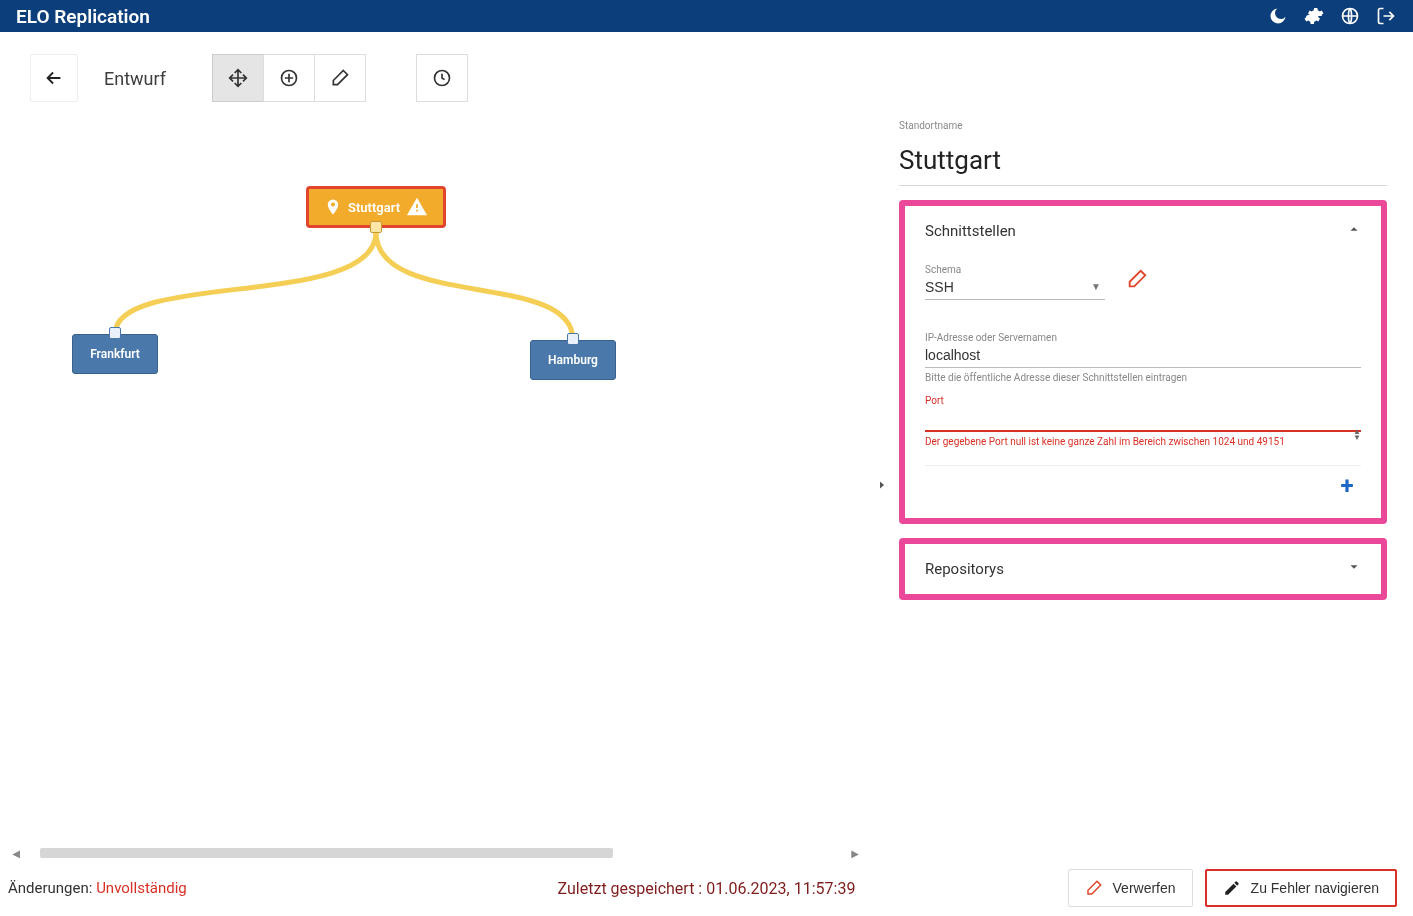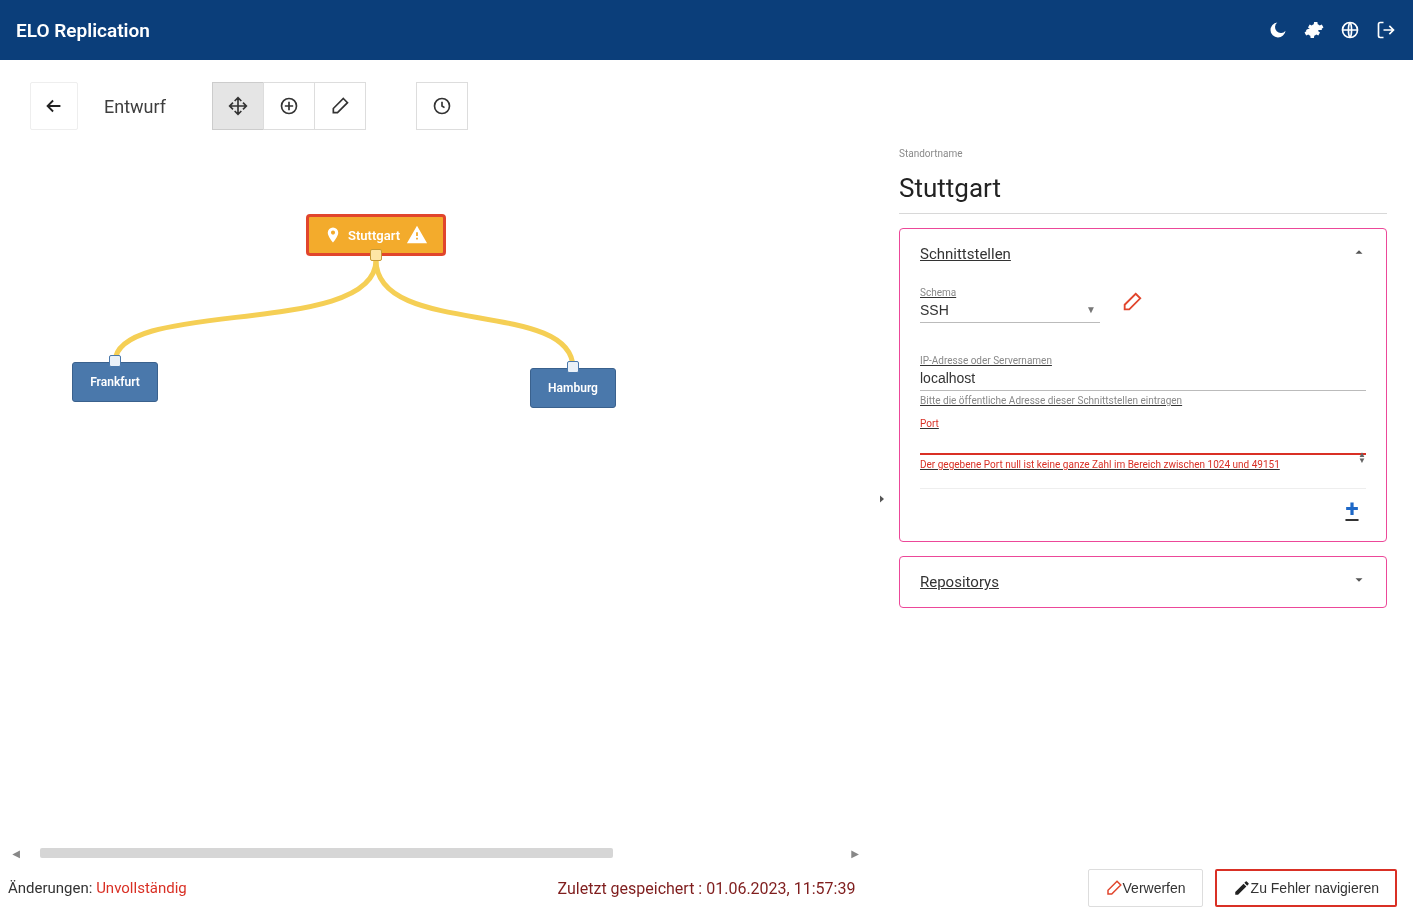--- a/index.html
+++ b/index.html
@@ -9,21 +9,21 @@
       color: #333;
       width: 1413px;
       height: 916px;
       overflow: hidden;
       display: flex;
       flex-direction: column;
     }
     .header {
       background: #0b3e7a;
       color: #fff;
-      height: 60px;
+      height: 32px;
       display: flex;
       align-items: center;
       justify-content: space-between;
       padding: 0 16px;
     }
     .header-title { font-size: 19px; font-weight: 600; }
     .header-icons { display: flex; gap: 14px; align-items: center; }
     .header-icons .hicon { width: 22px; height: 22px; display:flex; align-items:center; justify-content:center; cursor:pointer; }
     .topbar-row {
       display: flex;
@@ -89,21 +89,21 @@
       width: 22px; display:flex; align-items:center; justify-content:center; cursor:pointer; color:#555;
     }
     .right-panel {
       width: 520px;
       padding: 10px 26px 10px 6px;
       overflow-y: auto;
     }
     .panel-section-label { font-size: 10px; color: #8a8a8a; margin-bottom: 14px; }
     .panel-title { font-size: 26px; font-weight: 400; color:#222; padding-bottom:10px; border-bottom:1px solid #d8d8d8; margin-bottom: 14px;}
     .card {
-      border: 1px solid #ec4899; border-radius: 4px; margin-bottom: 14px; background:#fff;text-decoration:underline;
+      border: 6px solid #ec4899; border-radius: 4px; margin-bottom: 14px; background:#fff;
     }
     .card-header {
       display:flex; align-items:center; justify-content:space-between; padding:16px 20px; cursor:pointer; font-size:15px; color:#333;
     }
     .card-body { padding: 2px 20px 18px 20px; }
     .form-row { position:relative; margin-top: 6px; }
     .form-label { font-size: 10px; color:#888; }
     .form-label.err { color:#d93025; }
     .text-field {
       width: 100%; border:none; border-bottom:1px solid #bbb; background:transparent; font-size:14px; padding:4px 0; outline:none; color:#333;
@@ -122,21 +122,21 @@
     .add-row { display:flex; justify-content:flex-end; }
     .add-btn { width:28px; height:28px; color:#1e68c7; display:flex; align-items:center; justify-content:center; cursor:pointer; font-size:24px; font-weight:bold;}
     .footer {
       height: 56px; display:flex; align-items:center; justify-content:space-between; padding: 0 16px 0 8px; border-top: none;
     }
     .footer-left { font-size: 15px; color:#333; }
     .footer-left .status-val { color:#d93025; }
     .footer-mid { font-size: 16px; color:#7f1d1d; position:absolute; left:50%; transform:translateX(-50%); }
     .footer-right { display:flex; gap:12px; align-items:center;}
     .btn {
-      height:38px; border:1px solid #ddd; background:#fff; padding:0 16px; display:flex; align-items:center; cursor:pointer; font-size:14px; color:#333; border-radius:2px;
+      height:38px; border:1px solid #ddd; background:#fff; padding:0 16px; display:flex; align-items:center; gap:10px; cursor:pointer; font-size:14px; color:#333; border-radius:2px;
     }
     .btn.highlight { border: 2px solid #d93025; }
   </style>
 </head>
 <body>
 
 <div class="header">
   <div class="header-title">ELO Replication</div>
   <div class="header-icons">
     <span class="hicon">

